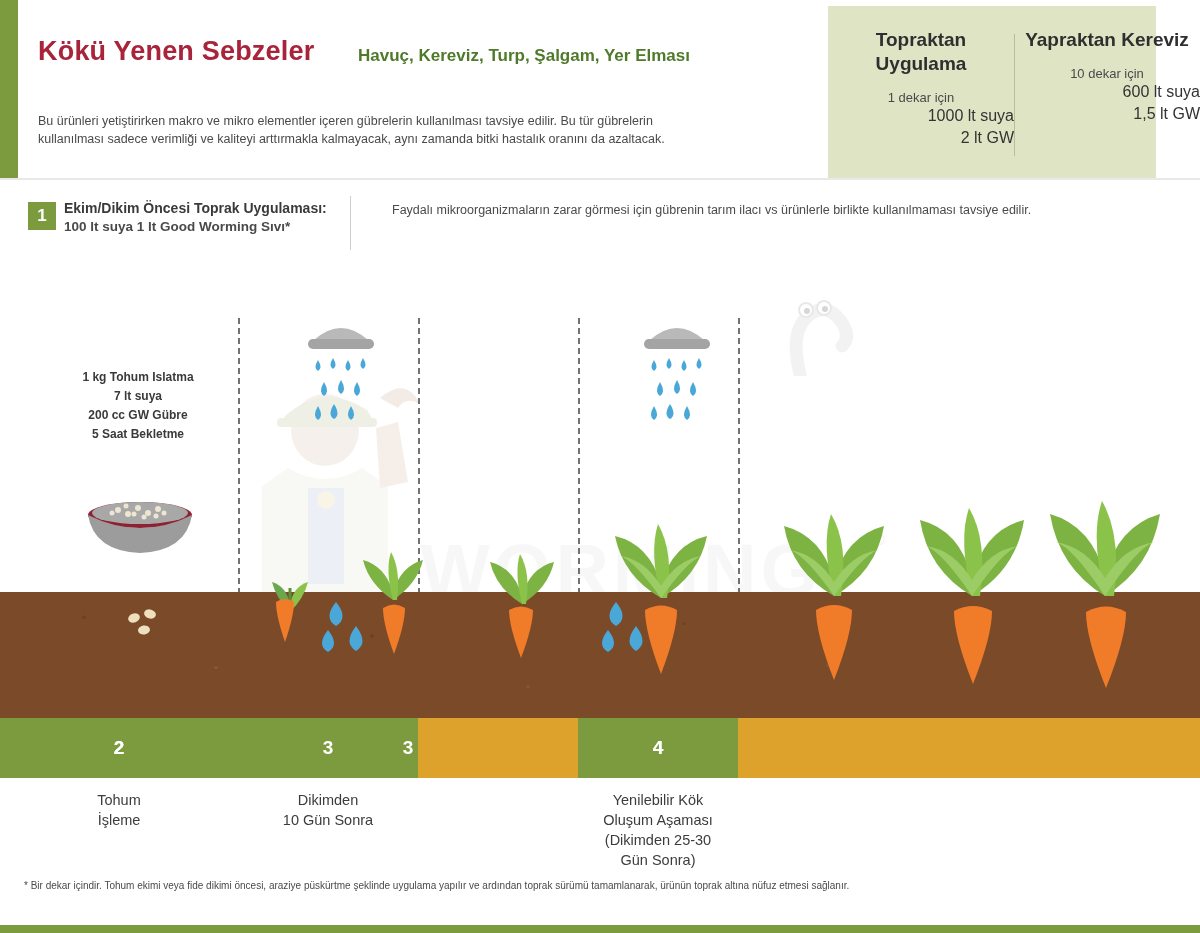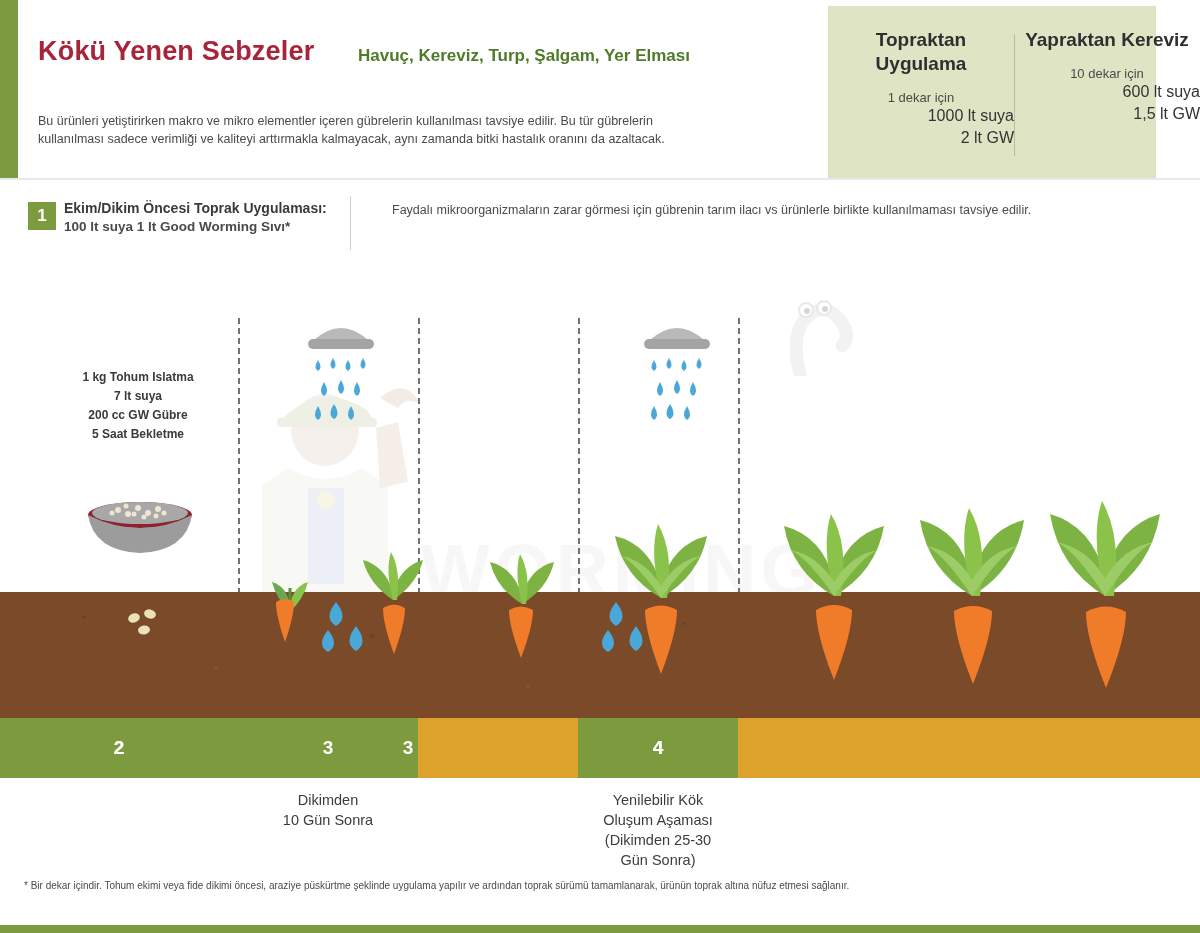--- a/index.html
+++ b/index.html
@@ -338,20 +338,22 @@
     <div class="band" style="left:738px;width:462px;background:#dda22c"></div>
   </div>
 
   <div style="position:absolute;left:0;top:718px;width:1200px;height:60px;pointer-events:none">
     <div class="band" style="left:0;width:238px;background:transparent">2</div>
     <div class="band" style="left:238px;width:180px;background:transparent">3</div>
     <div class="band" style="left:578px;width:160px;background:transparent">4</div>
   </div>
 
   <div class="labels">
+    <div class="lab" style="left:0;top:12px;width:238px;white-space:pre-line">Tohum
+İşleme</div>
     <div class="lab" style="left:238px;top:12px;width:180px;white-space:pre-line">Dikimden
 10 Gün Sonra</div>
     <div class="lab" style="left:568px;top:12px;width:180px;white-space:pre-line">Yenilebilir Kök
 Oluşum Aşaması
 (Dikimden 25-30
 Gün Sonra)</div>
   </div>
 
   <div class="footnote">* Bir dekar içindir. Tohum ekimi veya fide dikimi öncesi, araziye püskürtme şeklinde uygulama yapılır ve ardından toprak sürümü tamamlanarak, ürünün toprak altına nüfuz etmesi sağlanır.</div>
   <div class="bottombar"></div>

